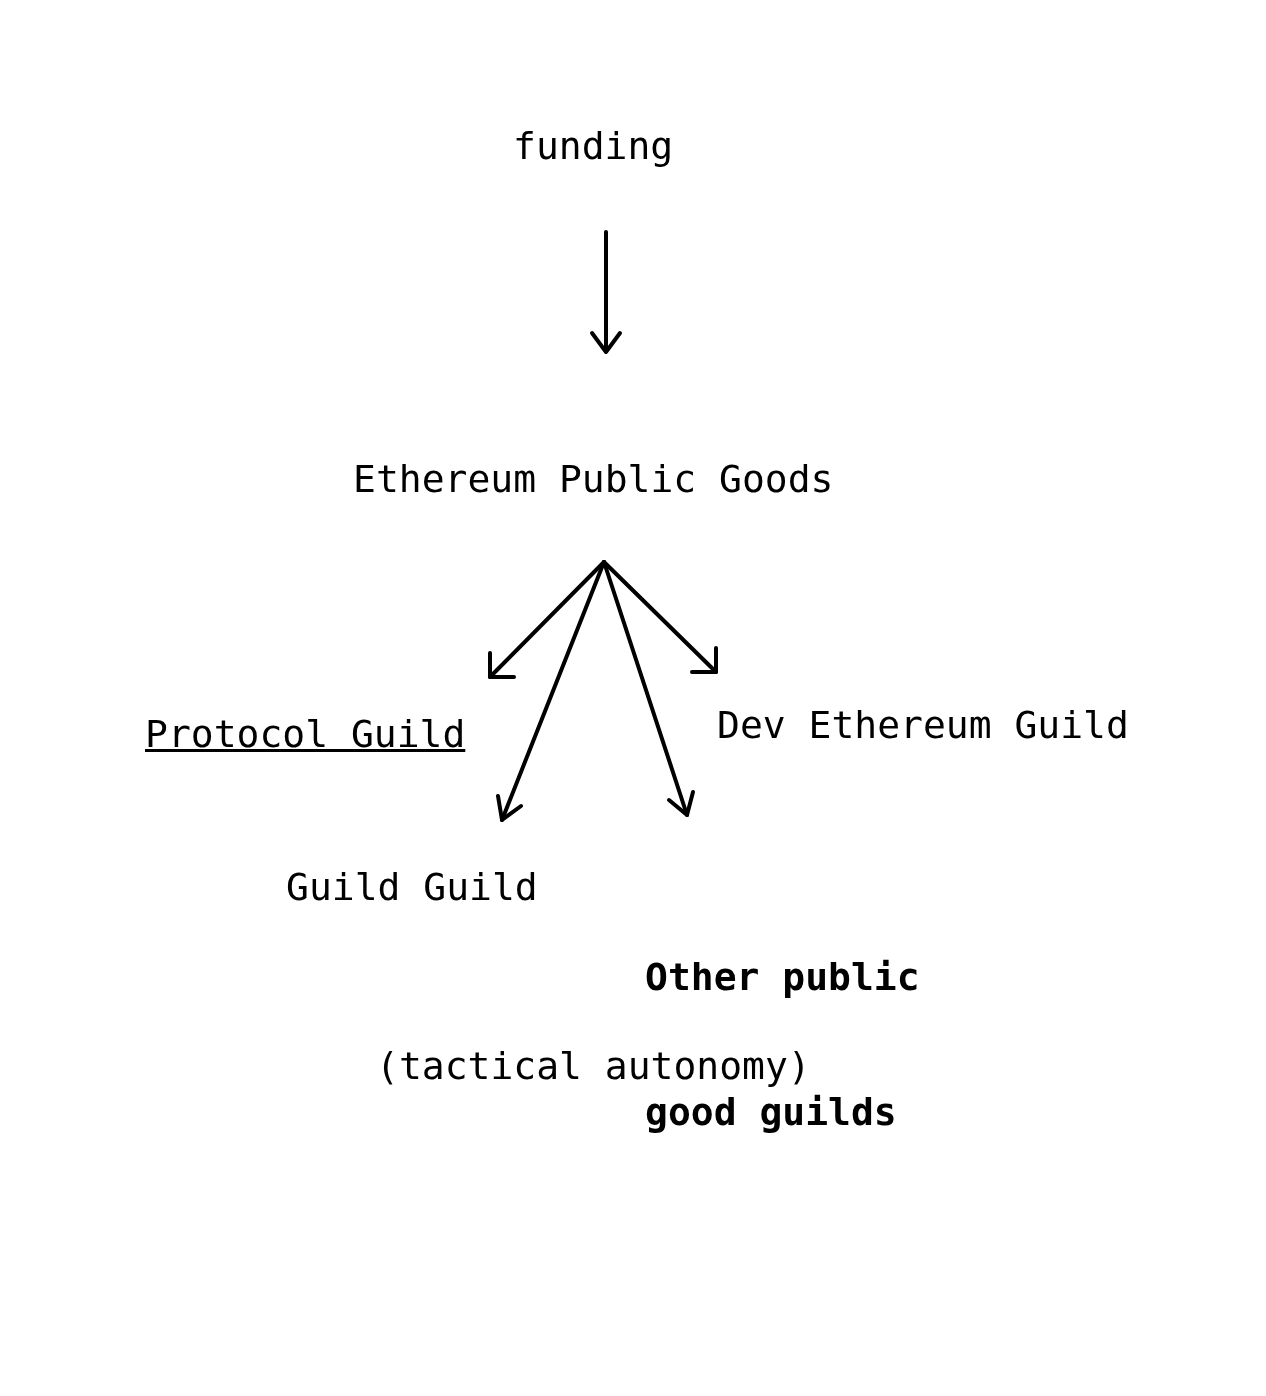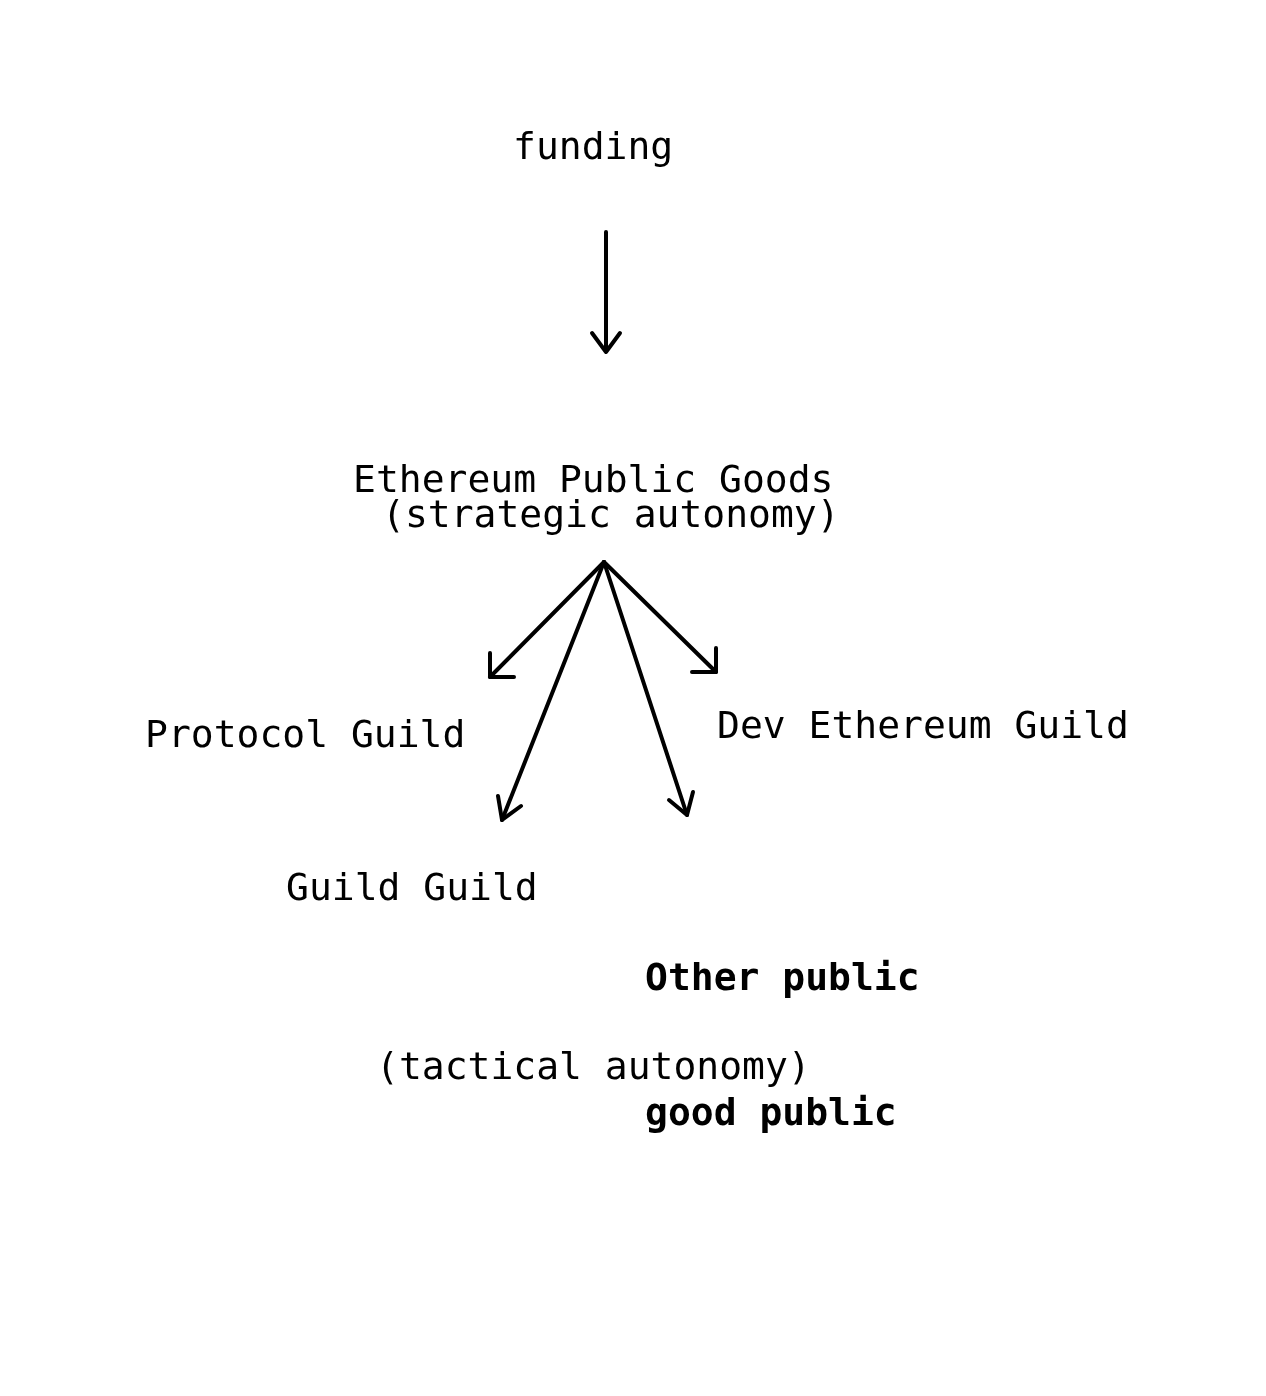--- a/index.html
+++ b/index.html
@@ -39,21 +39,21 @@
   .label {
     position: absolute;
     font-size: 38px;
     line-height: 45px;
     white-space: pre;
     color: var(--ink);
   }
   .n-funding        { left: 493px; top: 124px; }
   .n-epg-title      { left: 333px; top: 457px; }
   .n-epg-subtitle   { left: 362px; top: 492px; }
-  .n-protocol-guild { left: 125px; top: 712px; }
+  .n-protocol-guild { left: 125px; top: 712px; text-decoration: underline; }
   .n-dev-tooling    { left: 697px; top: 703px; }
   .n-guild-guild    { left: 266px; top: 865px; }
   .n-other-guilds   { left: 625px; top: 865px; font-weight: bold; }
   .n-tactical-note  { left: 356px; top: 1044px; }
 </style>
 </head>
 <body>
 
 <div class="canvas">
 
@@ -83,28 +83,27 @@
       <line class="shaft" x1="584" y1="562" x2="667" y2="815"></line>
       <polyline class="head" points="673,792 667,815 649,800"></polyline>
     </g>
 
   </svg>
 
   <div class="label n-funding">funding</div>
 
   <div class="label n-epg-title">Ethereum Public Goods</div>
 
-  <div class="label n-epg-subtitle">(strategic autonomy)</div>
 
   <div class="label n-protocol-guild">Protocol Guild</div>
 
   <div class="label n-dev-tooling">Dev Ethereum Guild</div>
 
   <div class="label n-guild-guild">Guild Guild</div>
 
   <div class="label n-other-guilds">
     <div>Other public</div>
-    <div>good public</div>
+    <div>good guilds</div>
   </div>
 
   <div class="label n-tactical-note">(tactical autonomy)</div>
 
 </div>
 
 </body></html>

